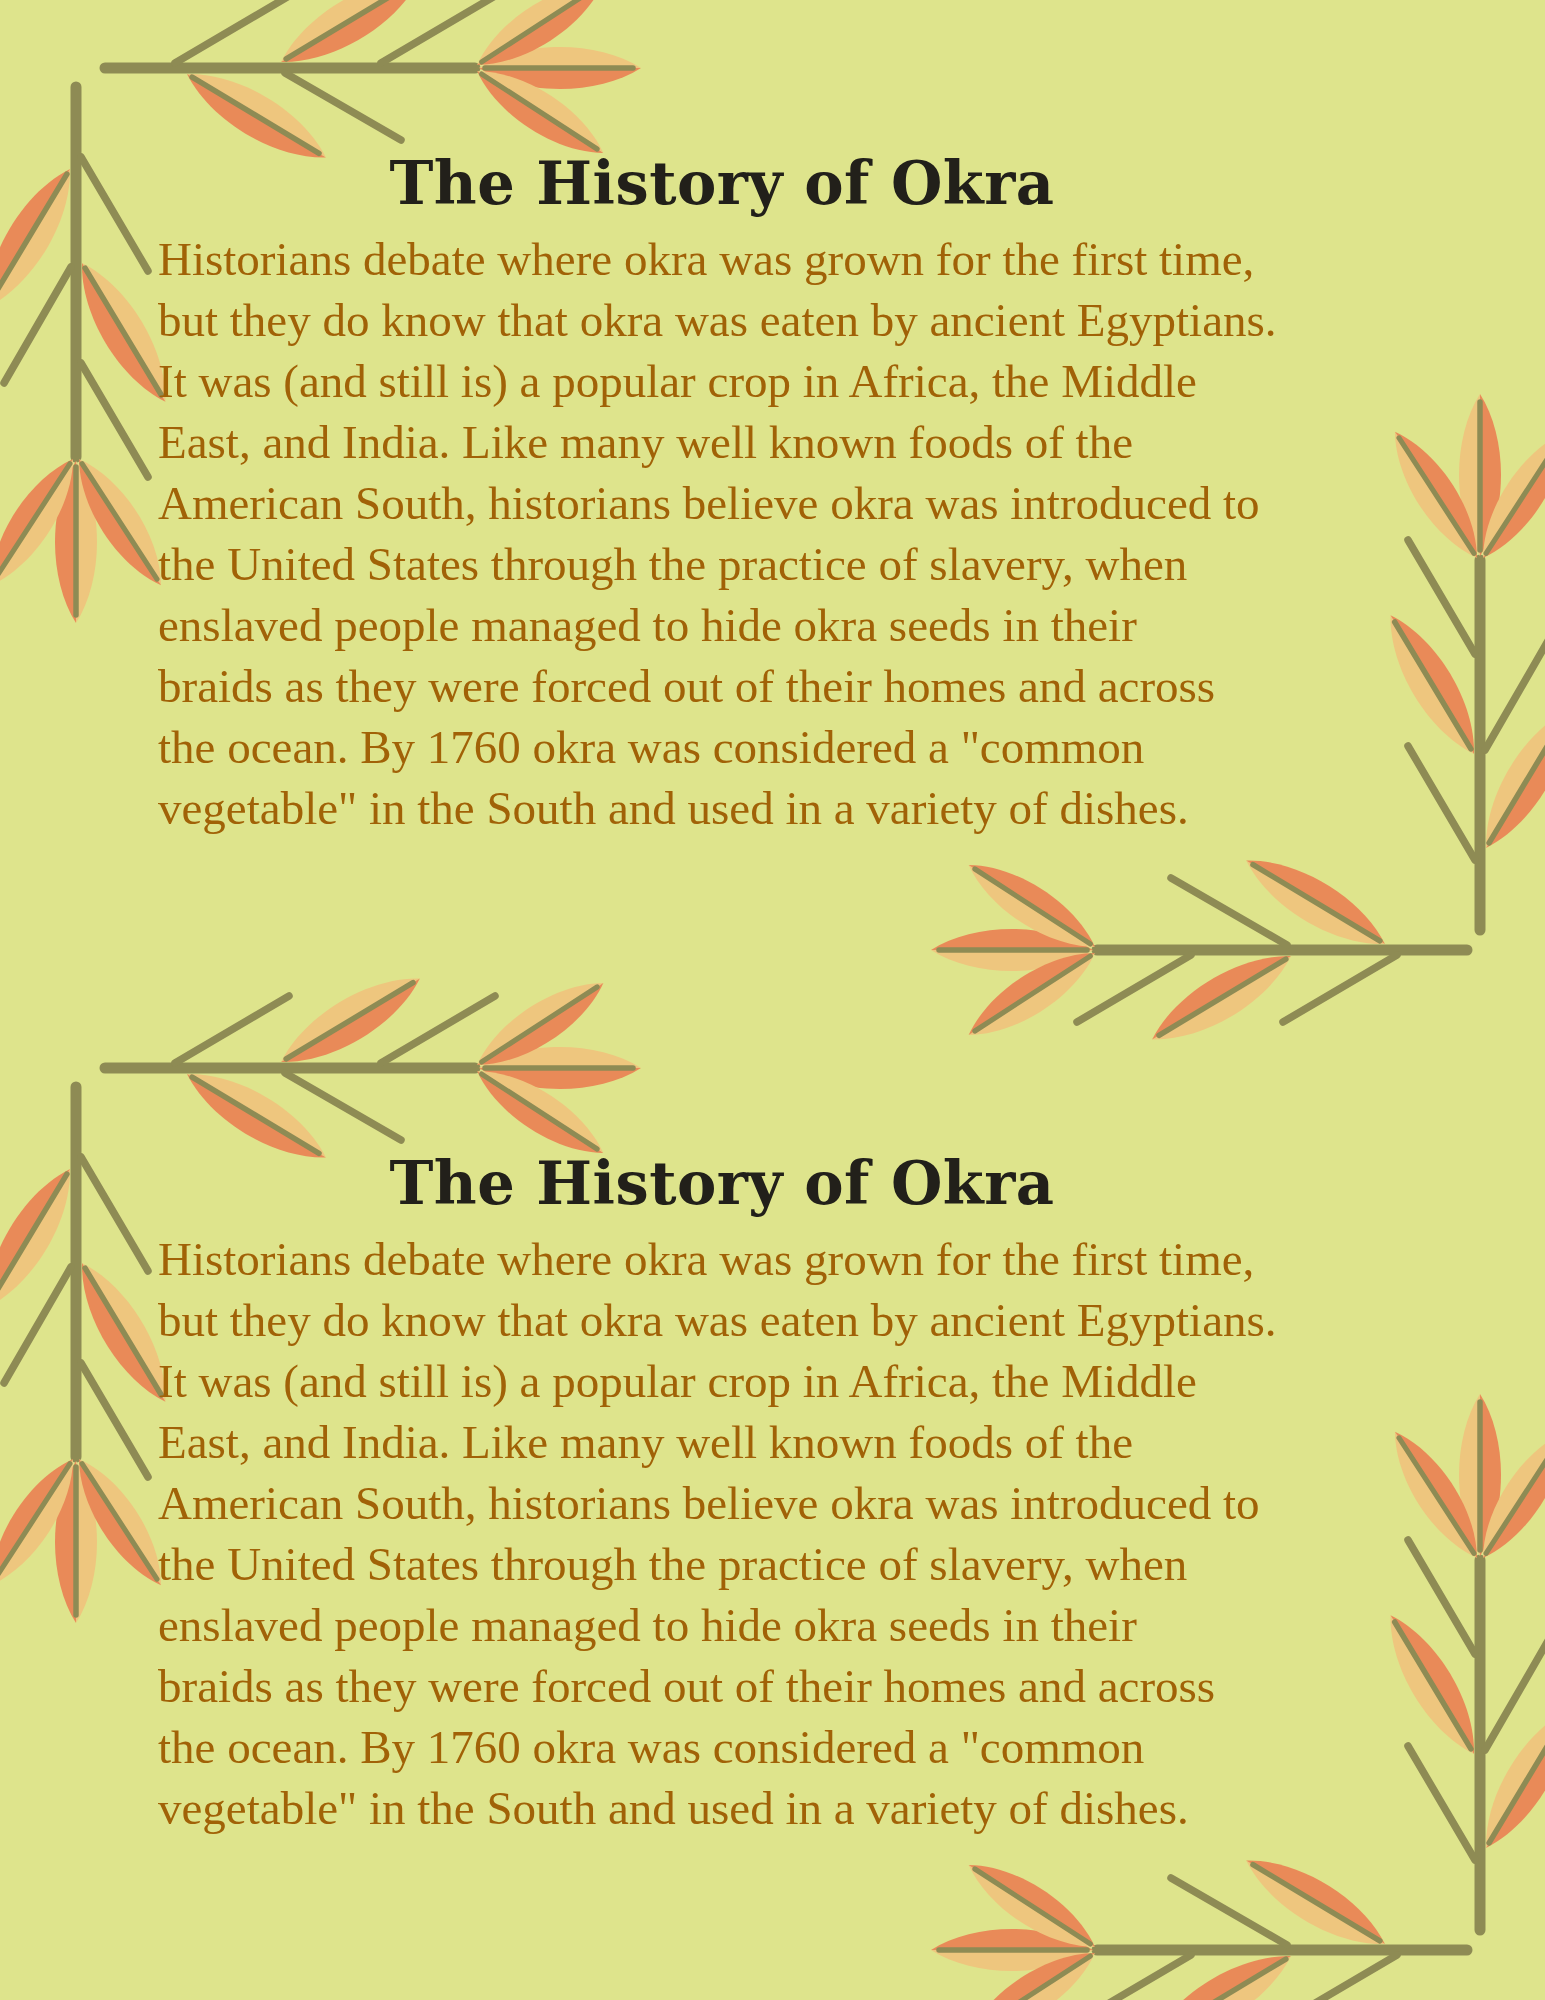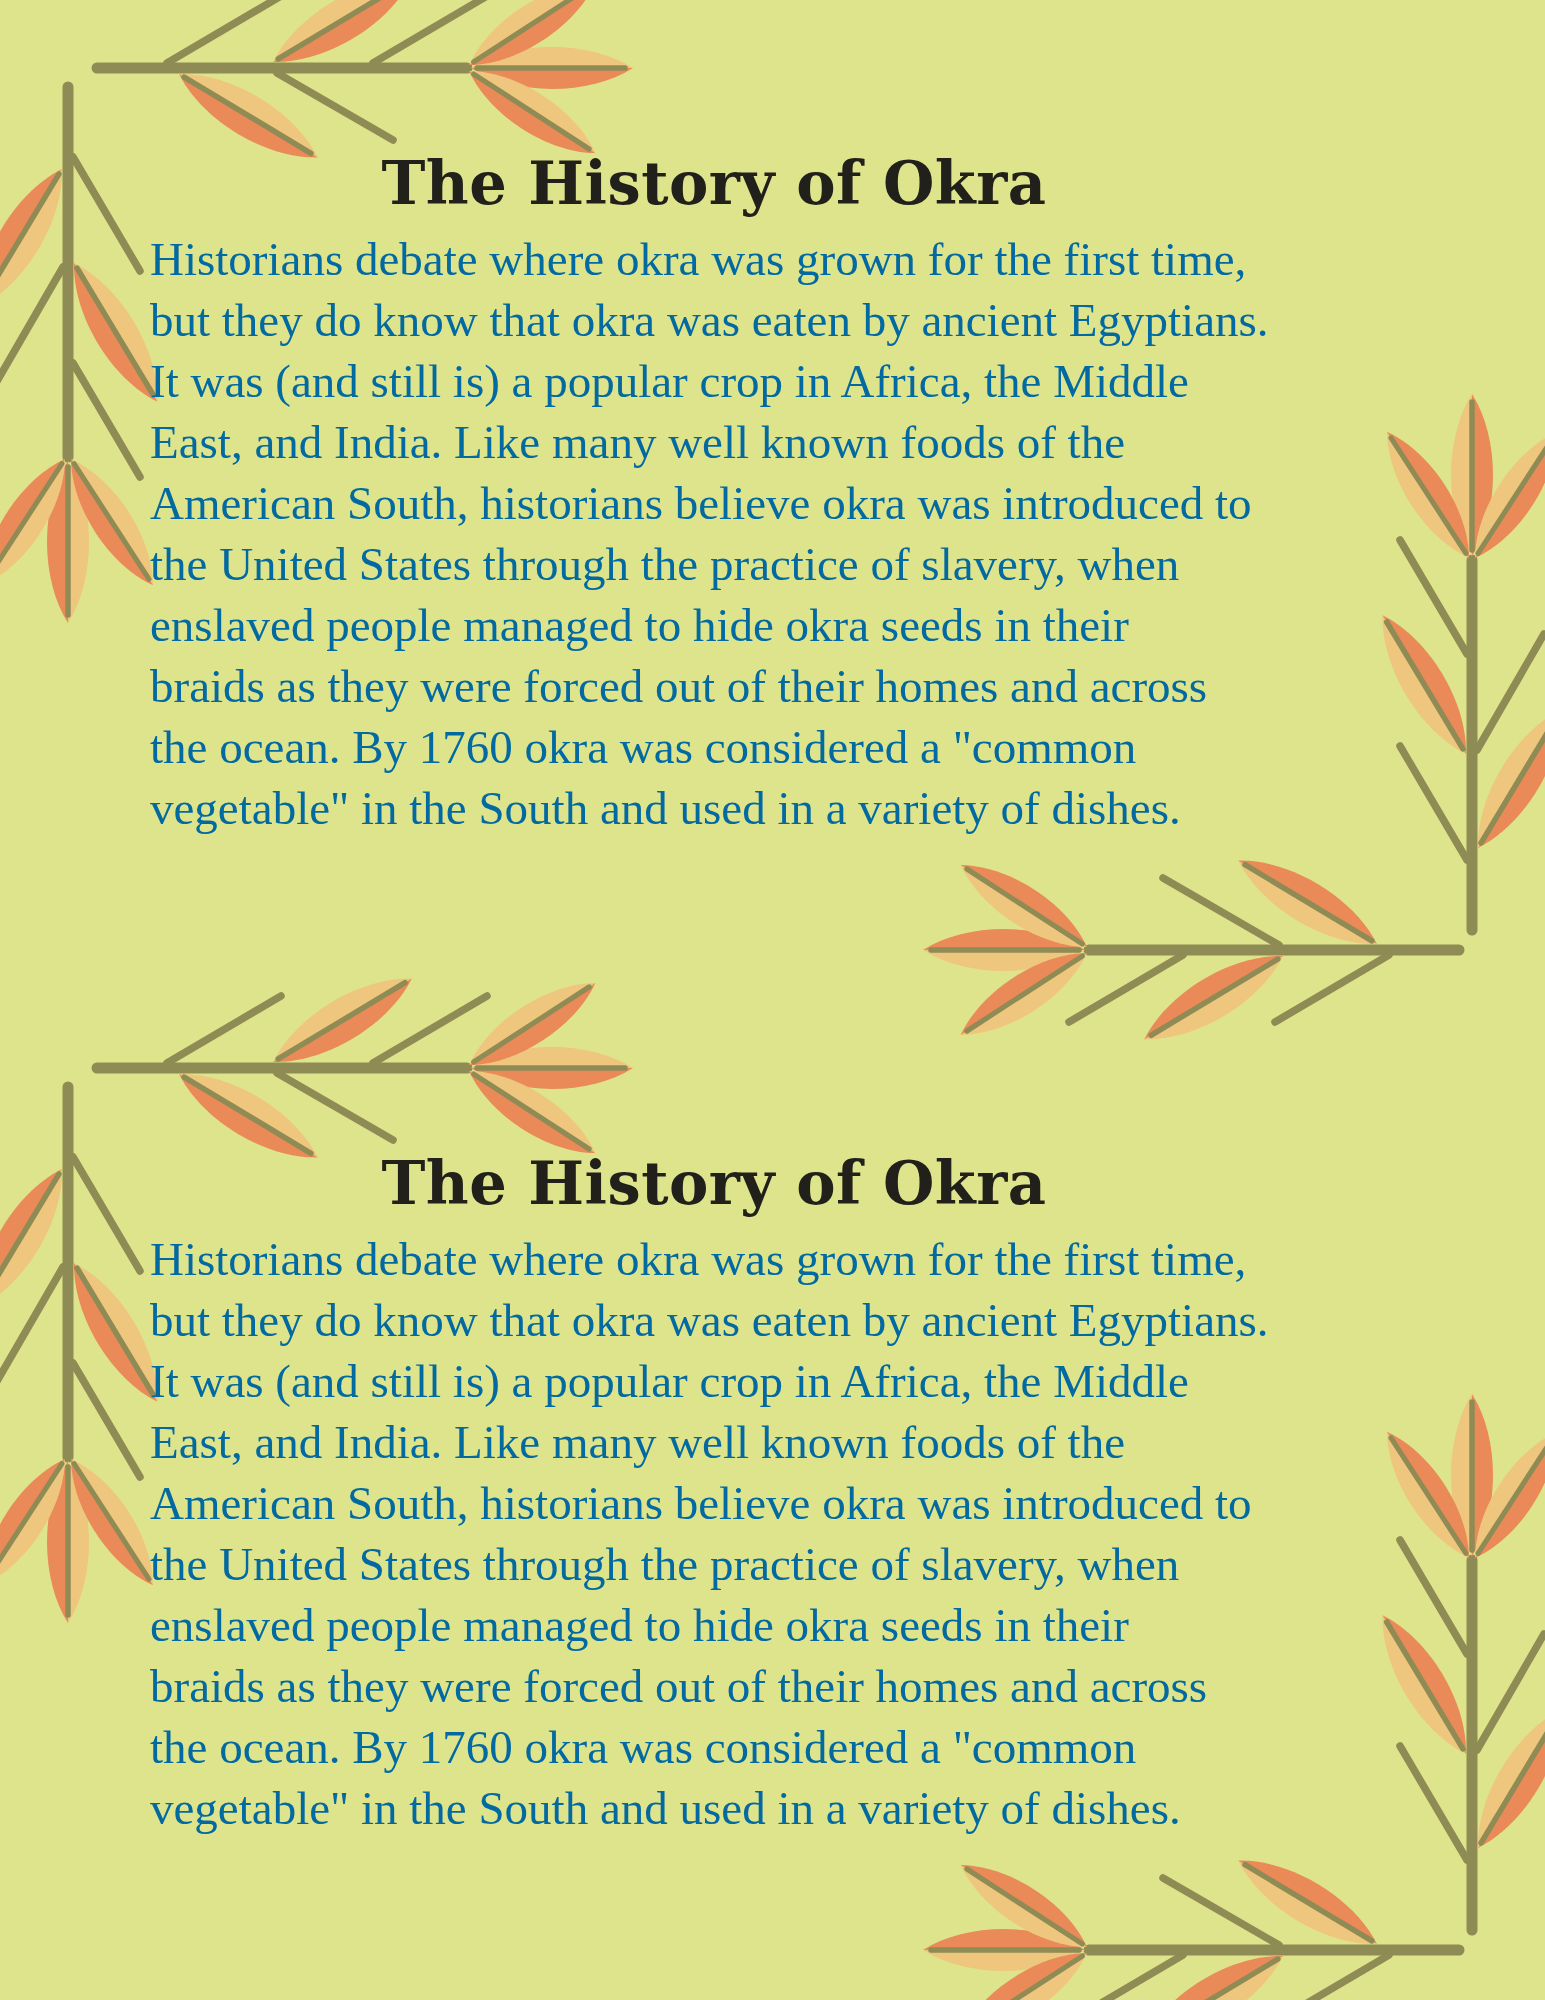--- a/index.html
+++ b/index.html
@@ -10,21 +10,21 @@
   .doc {
     position: relative;
     width: 1545px;
     height: 2000px;
     overflow: hidden;
     background: #dee48c;
     font-family: "Liberation Serif", serif;
   }
   .page {
     position: absolute;
-    left: 0;
+    left: 8px;
     width: 1428px;
     height: 1000px;
   }
   .page.p1 { top: 0; }
   .page.p2 { top: 1000px; }
   .deco {
     position: absolute;
     inset: 0;
     width: 1545px;
     height: 1000px;
@@ -52,21 +52,21 @@
     font-weight: 700;
     font-size: 59px;
     line-height: 72px;
     letter-spacing: 0.5px;
     color: #22201a;
   }
   .bodytext {
     position: absolute;
     top: 229px;
     left: 150px;
-    color: #0369a1;
+    color: #a16207;
   }
   .bl {
     height: 61px;
     line-height: 61px;
     font-size: 47px;
     white-space: nowrap;
   }
 </style>
 </head>
 <body>

